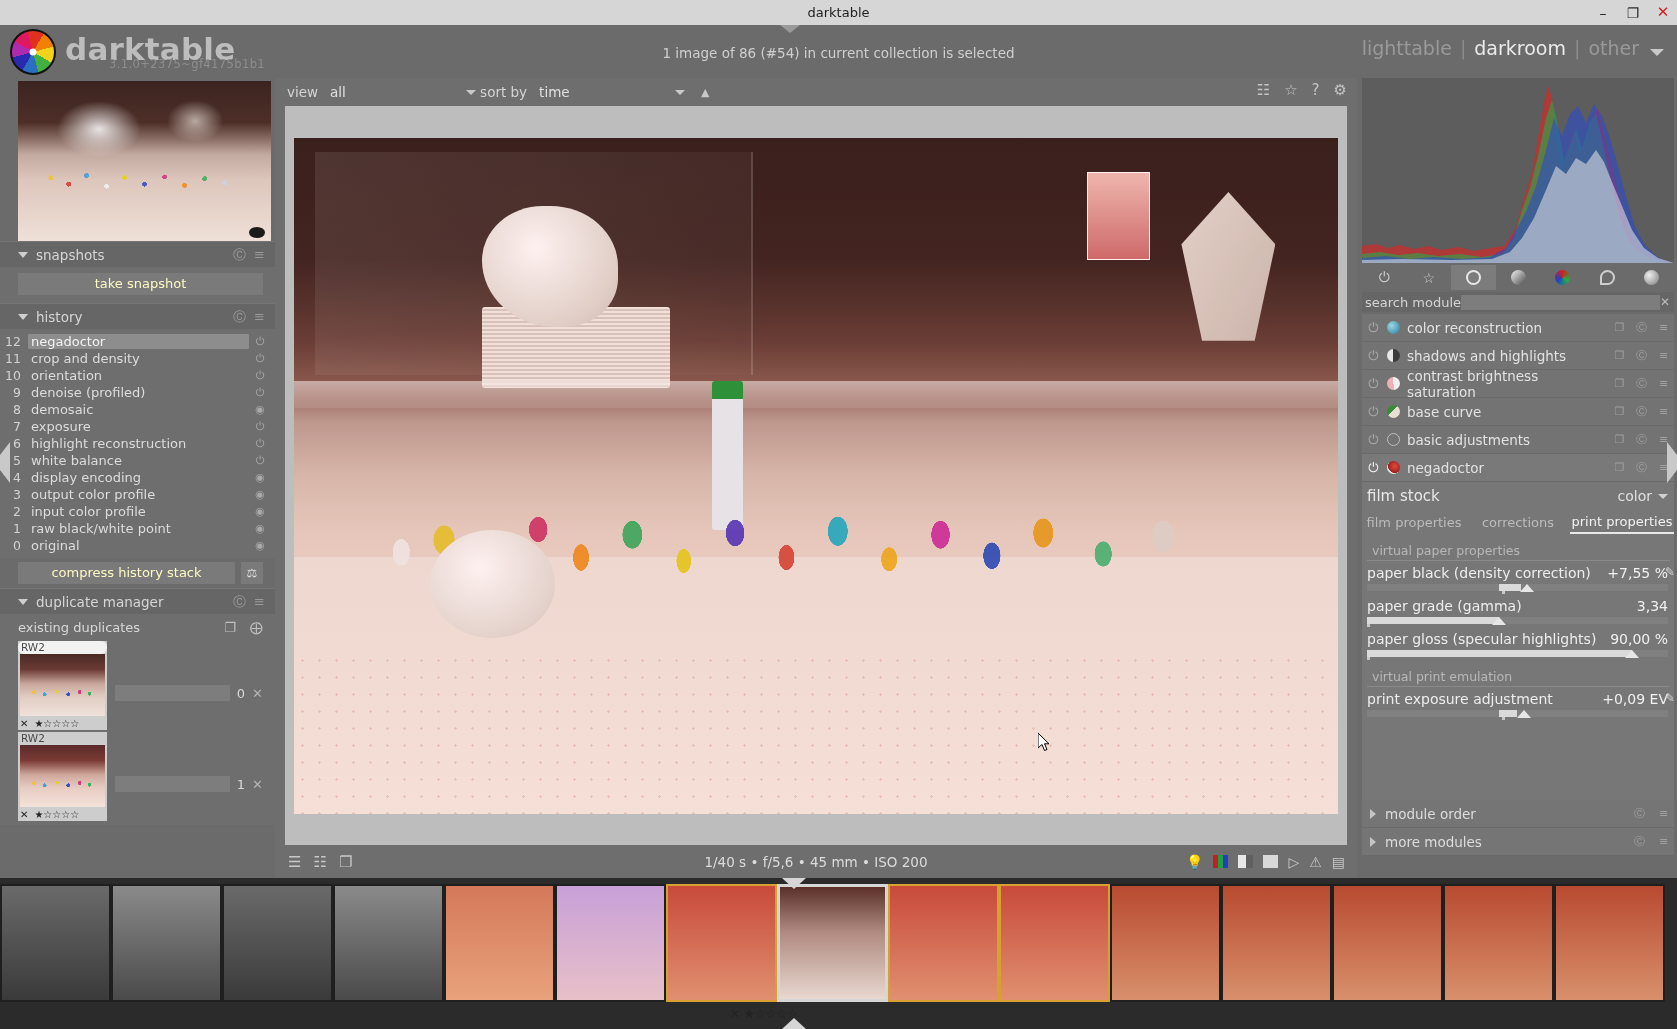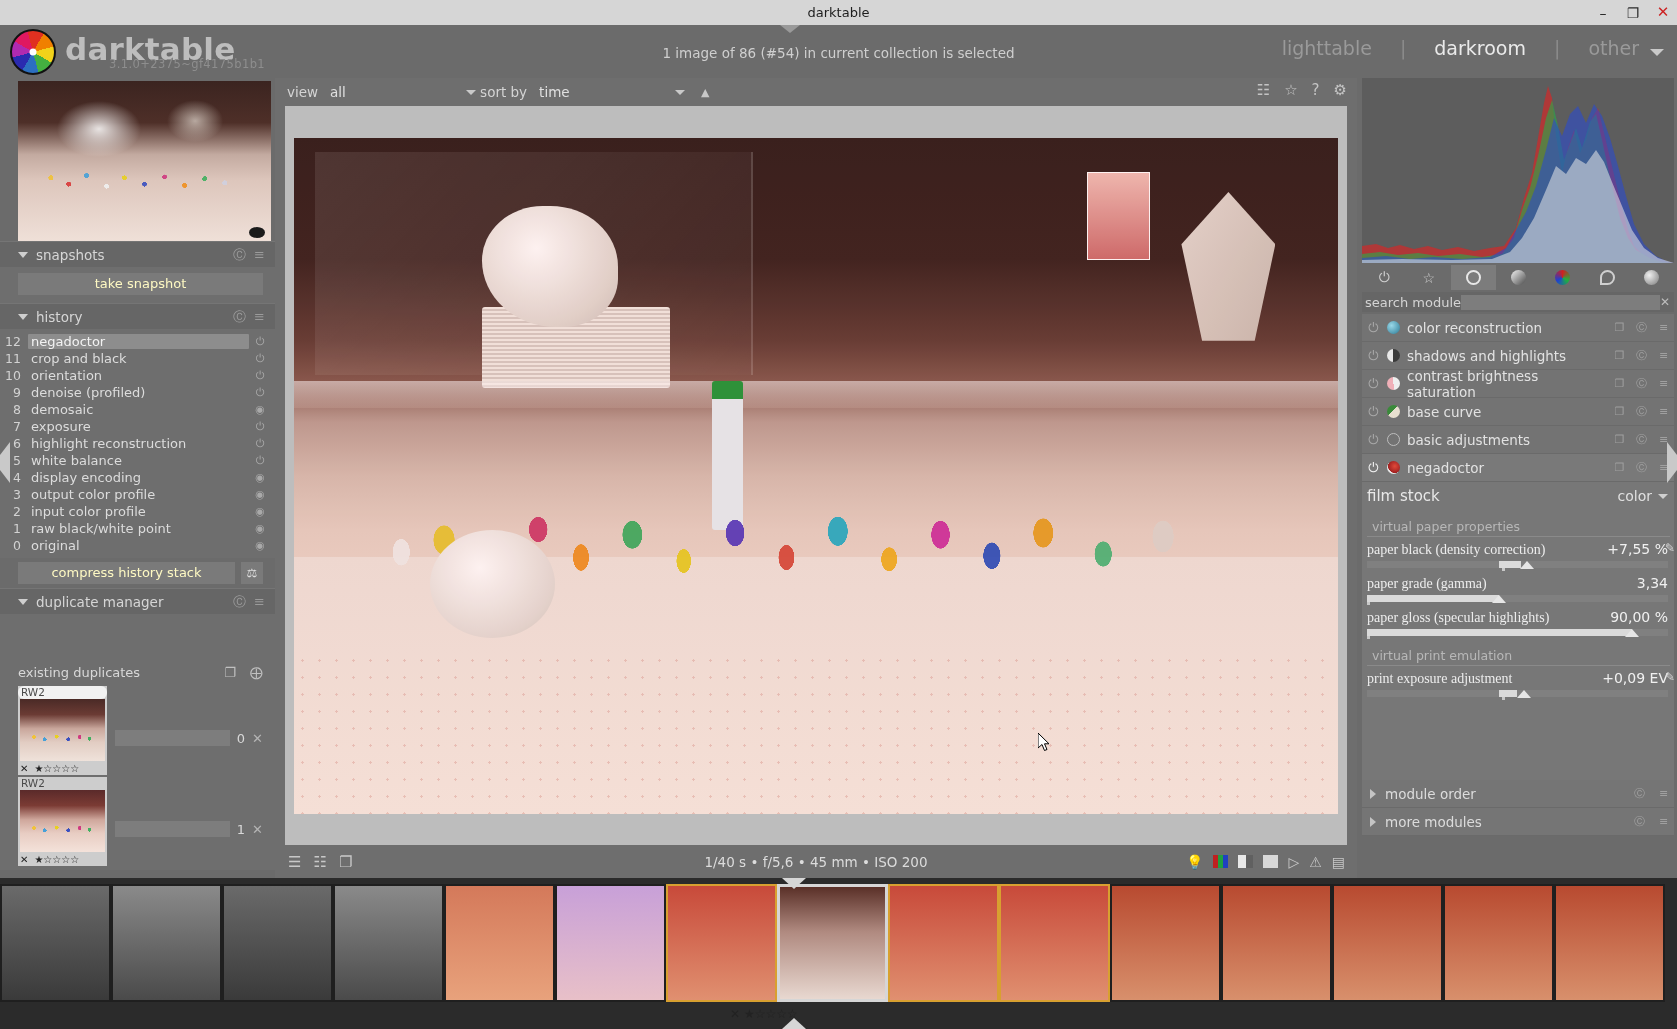--- a/index.html
+++ b/index.html
@@ -53,21 +53,21 @@
   #logo-mark:after{ content:""; position:absolute; left:50%; top:50%; width:7px;height:7px;
     background:#fff; border-radius:50%; transform:translate(-50%,-50%); }
   #logo-text{ line-height:1; }
   #logo-text .name{ font-size:31px; font-weight:bold; color:#bdbdbd; letter-spacing:0.2px; display:block; }
   #logo-text .ver{ font-size:11.5px; color:#8e8e8e; display:block; margin-top:-6px; letter-spacing:0.4px;margin-left:44px;}
   #collection-status{
     position:absolute; left:0; right:0; top:20px; text-align:center;
     font-size:13.5px; color:#cfcfcf; pointer-events:none;
   }
   #view-switch{
-    position:absolute; right:38px; top:12px; display:flex; align-items:center; gap:28px;
+    position:absolute; right:38px; top:12px; display:flex; align-items:center; gap:8px;
     font-size:19px;
   }
   #view-switch .vi{ color:#9a9a9a; cursor:pointer; }
   #view-switch .vi.active{ color:#eaeaea; }
   #view-switch .sep{ color:#8b8b8b; }
   #view-caret{ position:absolute; right:13px; top:24px; width:0;height:0;
     border-left:7px solid transparent;border-right:7px solid transparent;border-top:7px solid #c9c9c9; cursor:pointer;}
   #hdr-arrow{ position:absolute; left:780px; top:0; width:0;height:0;
     border-left:10px solid transparent;border-right:10px solid transparent;border-top:8px solid #9a9a9a;}
 
@@ -125,21 +125,21 @@
   .hist-row .lbl{ flex:1; color:#dcdcdc; padding-left:3px; }
   .hist-row.sel .lbl{ background:#8d8d8d; color:#f2f2f2; border-radius:1px; padding-left:3px;}
   .hist-row .rgt{ width:22px; text-align:center; color:#a9a9a9; font-size:11px; }
   #compress-row{ display:flex; gap:6px; align-items:center; padding:4px 12px 4px 18px;}
   #compress-row .btn-wide{ flex:1; }
   #compress-icon{ width:22px;height:22px; background:#7a7a7a; display:flex;align-items:center;justify-content:center;
       color:#ddd; font-size:12px; cursor:pointer;}
 
   
   #dup-body{ background:#6e6e6e; padding:6px 12px 2px 18px; }
-  #dup-title-row{ display:flex; align-items:center; font-size:13px; color:#d8d8d8; margin-bottom:6px;margin-top:45px;}
+  #dup-title-row{ display:flex; align-items:center; font-size:13px; color:#d8d8d8; margin-bottom:6px;}
   #dup-title-row .sp{ flex:1; }
   #dup-title-row .di{ margin-left:14px; color:#c0c0c0; font-size:13px; cursor:pointer;}
   .dup-item{ display:flex; align-items:flex-start; margin-bottom:2px;}
   .dup-thumb{ width:89px; background:#cdcdcd; position:relative; }
   .dup-thumb .ext{ font-size:10.5px; color:#4a4a4a; padding:0 3px; display:block; height:13px; line-height:13px;border-radius:6px;}
   .dup-thumb.sel .ext{ background:#f2f2f2; }
   .dup-thumb .pic{ height:62px; margin:0 2px;
       background:linear-gradient(to bottom,#4a2a26 0%, #6b3b34 25%, #c9a79c 48%, #e2cdc3 70%, #efe2da 100%);
       position:relative; overflow:hidden;}
   .dup-thumb .pic.variant{ background:linear-gradient(to bottom,#5a2a2a 0%, #7b3b34 25%, #cfa79c 48%, #e8cdc3 70%, #f4e2da 100%); }
@@ -325,21 +325,21 @@
   .nd-filmstock .val{ font-size:14px; color:#e0e0e0; margin-right:6px;}
   .nd-filmstock .caret{ width:0;height:0;border-left:5px solid transparent;border-right:5px solid transparent;
       border-top:5px solid #d0d0d0; }
   .nd-tabs{ display:flex; height:24px; font-size:13px; }
   .nd-tabs .t{ flex:1; display:flex; align-items:center; justify-content:center; color:#bcbcbc; cursor:pointer;}
   .nd-tabs .t.active{ color:#f2f2f2; border-bottom:2px solid #e8e8e8; }
   .nd-section{ font-size:12.5px; color:#b8b8b8; padding:9px 6px 2px 5px; border-bottom:1px solid #8a8a8a;
       margin:0 4px 0 5px;}
   .nd-slider{ position:relative; padding:4px 6px 0 5px; margin-bottom:3px; }
   .nd-slider .row{ display:flex; align-items:baseline; font-size:14px; color:#ededed; }
-  .nd-slider .row .nmm{ flex:1;font-family:Liberation Serif, serif; }
+  .nd-slider .row .nmm{ flex:1; }
   .nd-slider .row .vv{ font-size:14px; color:#f0f0f0; }
   .nd-slider .track{ position:relative; height:7px; margin-top:3px; background:#808080; }
   .nd-slider .fill{ position:absolute; left:0; top:0; height:7px; background:#dadada; }
   .nd-slider .thumb{ position:absolute; top:0px; width:0;height:0;
       border-left:7px solid transparent;border-right:7px solid transparent;border-bottom:8px solid #e6e6e6;
       transform:translateX(-7px); }
   .nd-slider .pip{ position:absolute; left:0; top:7px; width:3px; height:3px; background:#c8c8c8;}
   .nd-pick{ position:absolute; right:-1px; top:4px; color:#d8d8d8; font-size:12px; cursor:pointer;}
 
   .collapsed-mod{
@@ -441,21 +441,21 @@
       <span class="hicon">≡</span>
     </div>
     <div id="history-body">
       <div class="hist-row sel">
         <span class="num">12</span>
         <span class="lbl">negadoctor</span>
         <span class="rgt">⏻</span>
       </div>
       <div class="hist-row">
         <span class="num">11</span>
-        <span class="lbl">crop and black</span>
+        <span class="lbl">crop and density</span>
         <span class="rgt">⏻</span>
       </div>
       <div class="hist-row">
         <span class="num">10</span>
         <span class="lbl">orientation</span>
         <span class="rgt">⏻</span>
       </div>
       <div class="hist-row">
         <span class="num">9</span>
         <span class="lbl">denoise (profiled)</span>
@@ -726,20 +726,25 @@
 
       <div id="negadoctor">
 
         <div class="nd-filmstock">
           <span>film stock</span>
           <span class="sp"></span>
           <span class="val">color</span>
           <span class="caret"></span>
         </div>
 
+        <div class="nd-tabs">
+          <div class="t">film properties</div>
+          <div class="t">corrections</div>
+          <div class="t active">print properties</div>
+        </div>
 
         <div class="nd-section">virtual paper properties</div>
 
         <div class="nd-slider">
           <div class="row">
             <span class="nmm">paper black (density correction)</span>
             <span class="vv">+7,55 %</span>
           </div>
           <div class="track">
             <div class="fill" style="left:44%;width:7%;"></div>

